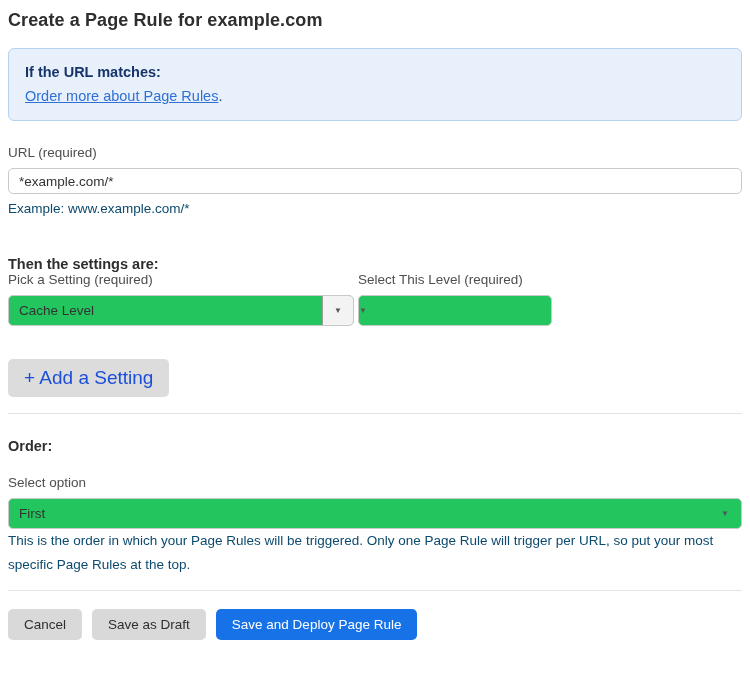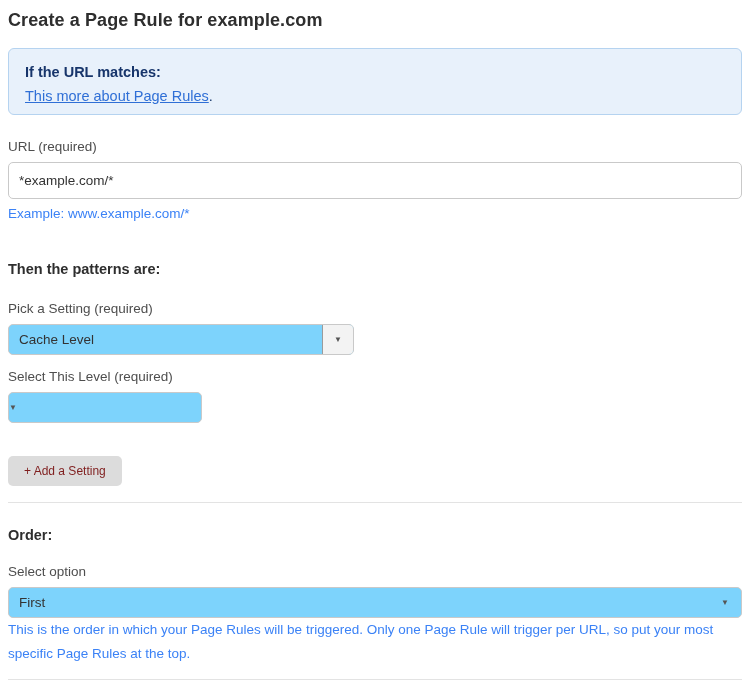--- a/index.html
+++ b/index.html
@@ -18,82 +18,80 @@
     font-weight: bold;
     color: #2e2e2e;
     letter-spacing: 0.1px;
   }
   
   .info-box {
     margin-top: 17px;
     background: #e8f1fb;
     border: 1px solid #b5d3f0;
     border-radius: 6px;
-    padding: 11px 16px 6px 16px;
+    padding: 11px 16px 12px 16px;
     color: #1d3d6f;
     font-size: 14.5px;
     line-height: 24px;
   }
   .info-box .info-heading {
     font-weight: bold;
     color: #17356b;
   }
   .info-box a {
     color: #2f6fd6;
     text-decoration: underline;
     cursor: pointer;
   }
   
   .field-label {
     font-size: 13.5px;
     color: #4e4e4e;
   }
   .helper-text {
     font-size: 13.5px;
-    color: #3b82f6;
+    color: #0c4a6e;
   }
   
   .url-section { margin-top: 24px; }
   .text-input {
     display: block;
     margin-top: 8px;
     width: 100%;
-    height: 37px;
+    height: 26px;
     border: 1px solid #c9c9c9;
     border-radius: 5px;
     padding: 0 10px;
     font-family: "Liberation Sans", sans-serif;
     font-size: 13.5px;
     color: #333333;
     background: #ffffff;
     outline: none;
   }
   .url-section .helper-text { margin-top: 7px; }
   
   .section-heading {
     font-size: 14.5px;
     font-weight: bold;
     color: #2e2e2e;
   }
   .settings-section { margin-top: 40px; }
   .settings-row {
     display: flex;
-    gap: 14px;
-    margin-top: 24px;
-    flex-direction: column;
+    gap: 4px;
   }
   .settings-col-left { width: 346px; }
   .settings-col-right { width: 194px; }
   
   .dropdown {
     margin-top: 8px;
     height: 31px;
     border: 1px solid #c9c9c9;
     border-radius: 5px;
-    background: #7dd3fc;
+    background: #22c55e;
     display: flex;
     align-items: center;
     font-size: 13.5px;
     color: #333333;
     cursor: pointer;
     overflow: hidden;
   }
   .dropdown .dd-value {
     flex: 1;
     padding: 0 10px;
@@ -120,22 +118,22 @@
   }
   
   .add-setting-btn {
     margin-top: 33px;
     display: inline-block;
     background: #dcdcdc;
     border: none;
     border-radius: 5px;
     padding: 8px 16px;
     font-family: "Liberation Sans", sans-serif;
-    font-size: 12px;
-    color: #7f1d1d;
+    font-size: 19px;
+    color: #1d4ed8;
     cursor: pointer;
   }
   .divider {
     margin-top: 16px;
     border: none;
     border-top: 1px solid #e3e3e3;
     height: 0;
   }
   
   .order-section { margin-top: 24px; }
@@ -174,31 +172,31 @@
 </style>
 </head>
 <body>
 
 <div class="page">
 
   <h1 class="page-title">Create a Page Rule for example.com</h1>
 
   <div class="info-box">
     <div class="info-heading">If the URL matches:</div>
-    <div class="info-link-line"><a>This more about Page Rules</a><span>.</span></div>
+    <div class="info-link-line"><a>Order more about Page Rules</a><span>.</span></div>
   </div>
 
   <div class="url-section">
     <div class="field-label">URL (required)</div>
     <input class="text-input" type="text" value="*example.com/*" style="">
     <div class="helper-text">Example: www.example.com/*</div>
   </div>
 
   <div class="settings-section">
-    <div class="section-heading">Then the patterns are:</div>
+    <div class="section-heading">Then the settings are:</div>
 
     <div class="settings-row">
       <div class="settings-col-left">
         <div class="field-label">Pick a Setting (required)</div>
         <div class="dropdown">
           <span class="dd-value">Cache Level</span>
           <span class="dd-arrow-seg">
             <span class="dd-arrow">▼</span>
           </span>
         </div>

